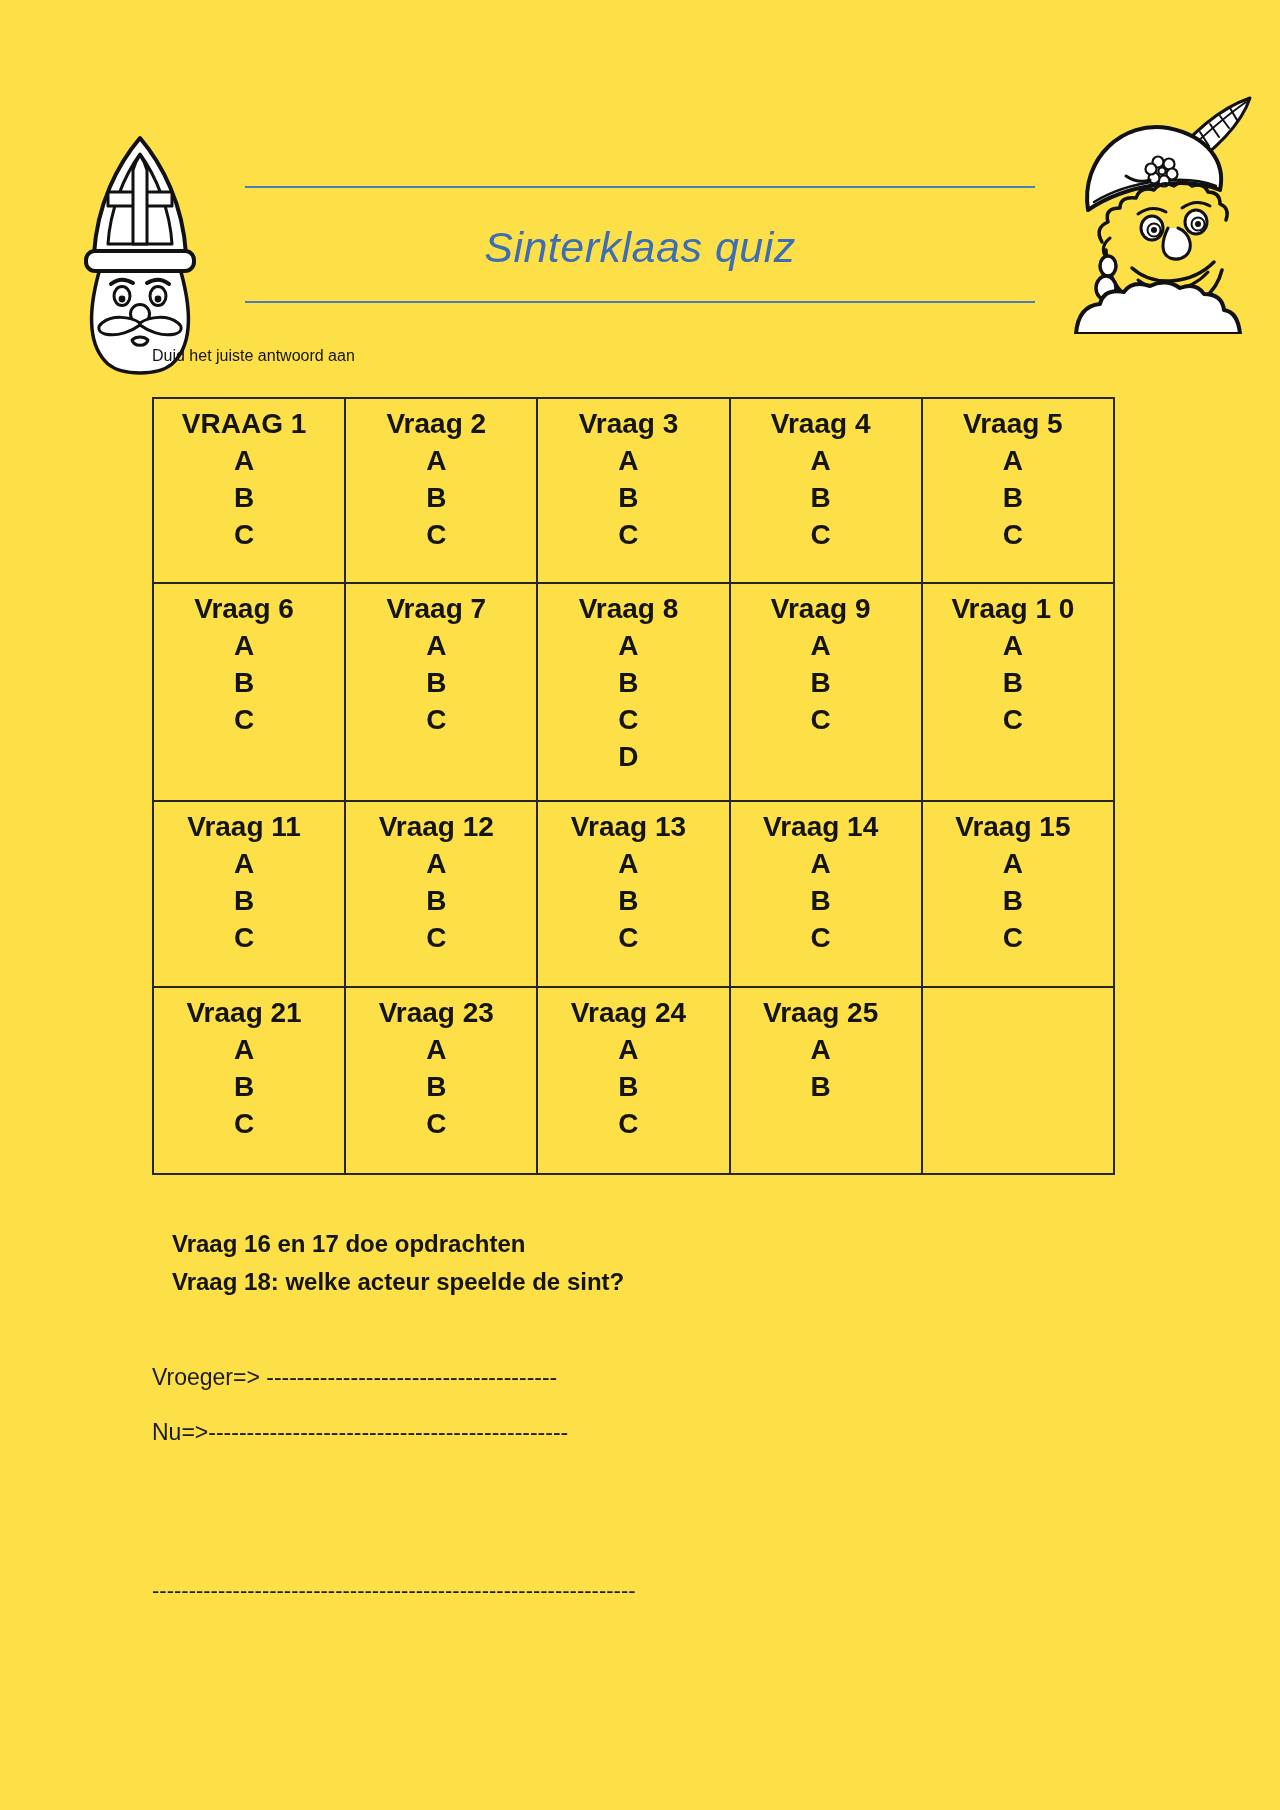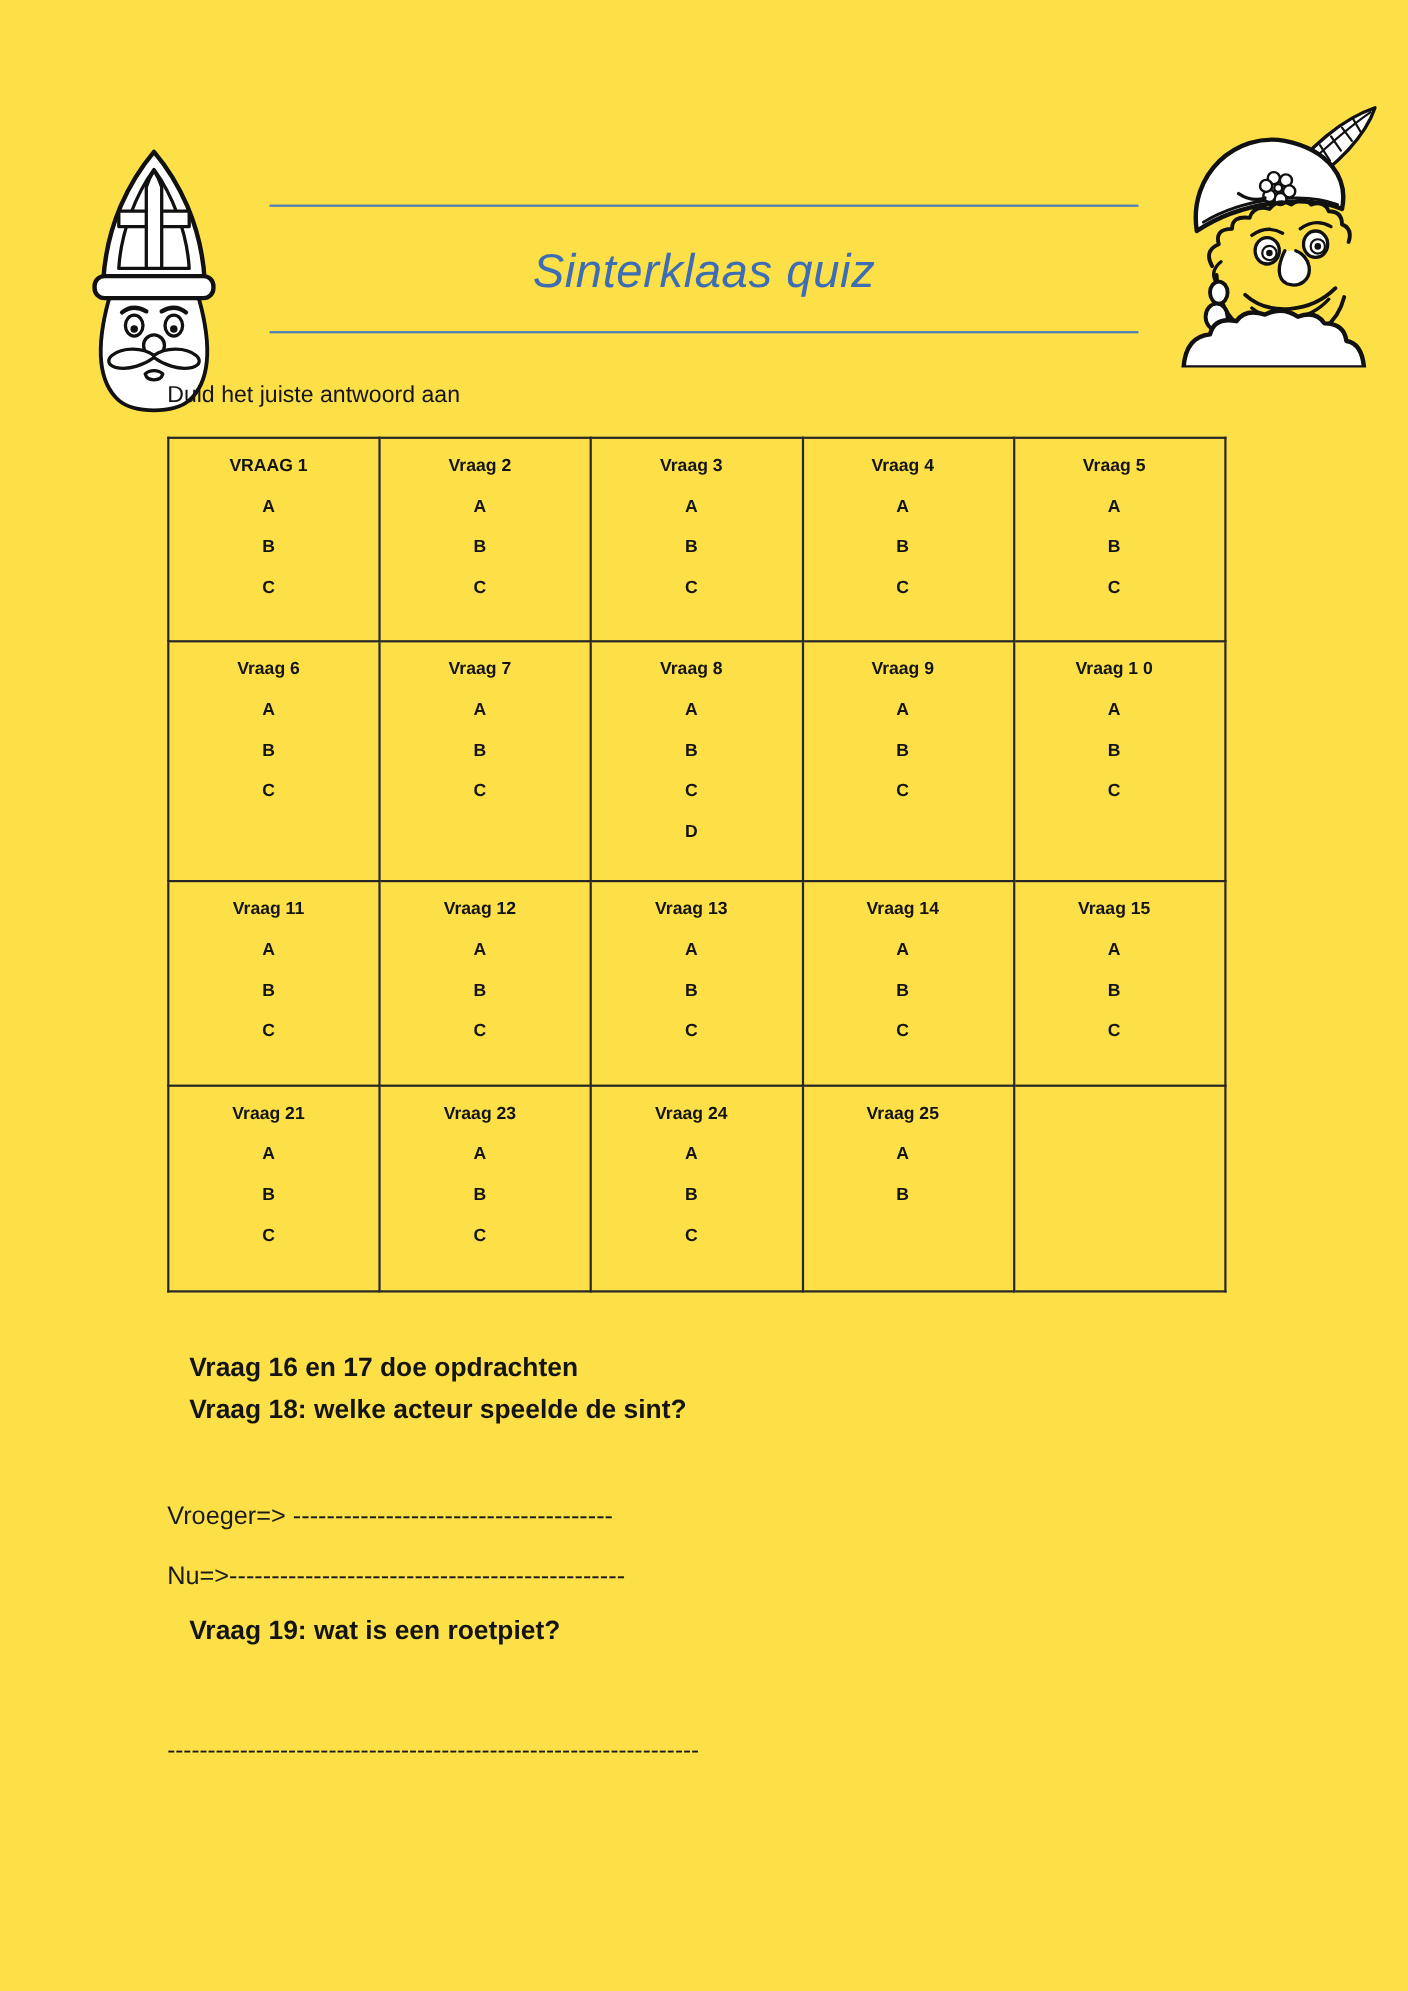--- a/index.html
+++ b/index.html
@@ -21,31 +21,31 @@
     text-align:center;
     font-size:43px;font-style:italic;font-weight:normal;
     color:#3c6db5;letter-spacing:0.5px;
     line-height:1;padding-top:6px;
   }
   .clipart{position:absolute;}
   .sint-box{left:52px;top:132px;width:178px;height:246px;}
   .piet-box{left:1068px;top:92px;width:190px;height:242px;}
   .instruction{
     position:absolute;left:152px;top:347px;
-    font-size:21px;color:#141414;
+    font-size:16px;color:#141414;
   }
   
   table.quiz{
     position:absolute;left:152px;top:397px;width:963px;
     border-collapse:collapse;table-layout:fixed;
   }
   table.quiz td{
     border:2px solid #262626;
     vertical-align:top;text-align:center;
-    font-size:16px;font-weight:bold;line-height:37px;
+    font-size:28px;font-weight:bold;line-height:37px;
     padding:6px 12px 0 2px;
   }
   tr.r1 td{height:177px;}
   tr.r2 td{height:210px;margin-top:34px;}
   tr.r3 td{height:178px;}
   tr.r4 td{height:179px;}
   .qt{min-height:37px;}
   
   .fline{position:absolute;left:152px;white-space:pre;}
   .bold24{font-size:24px;font-weight:bold;margin-left:20px;}
@@ -298,16 +298,15 @@
         <div class="qo"></div>
       </td>
     </tr>
   </tbody>
     </table>
 
   <div class="fline bold24 l1">Vraag 16 en 17 doe opdrachten</div>
   <div class="fline bold24 l2">Vraag 18: welke acteur speelde de sint?</div>
   <div class="fline reg23 l3">Vroeger=&gt; --------------------------------------</div>
   <div class="fline reg23 l4">Nu=&gt;-----------------------------------------------</div>
-  <div class="fline bold24 l5">Vraag 19: wat is een roetpiet?</div>
   <div class="fline reg23 l6">------------------------------------------------------------------</div>
 
 </div>
 
 </body></html>

